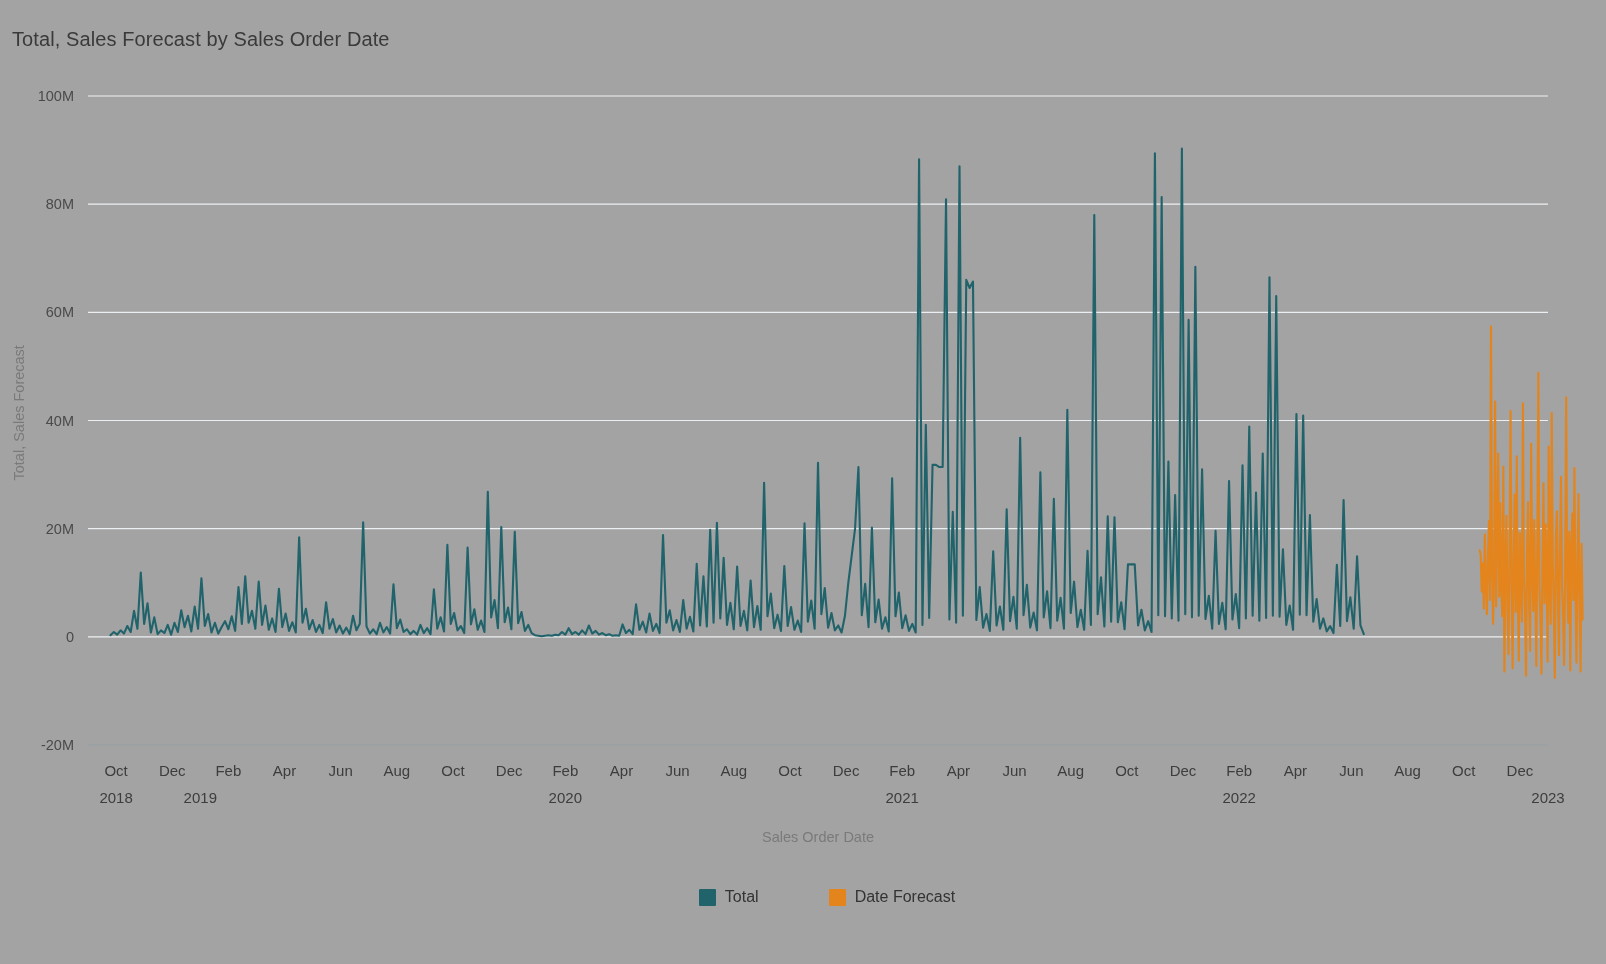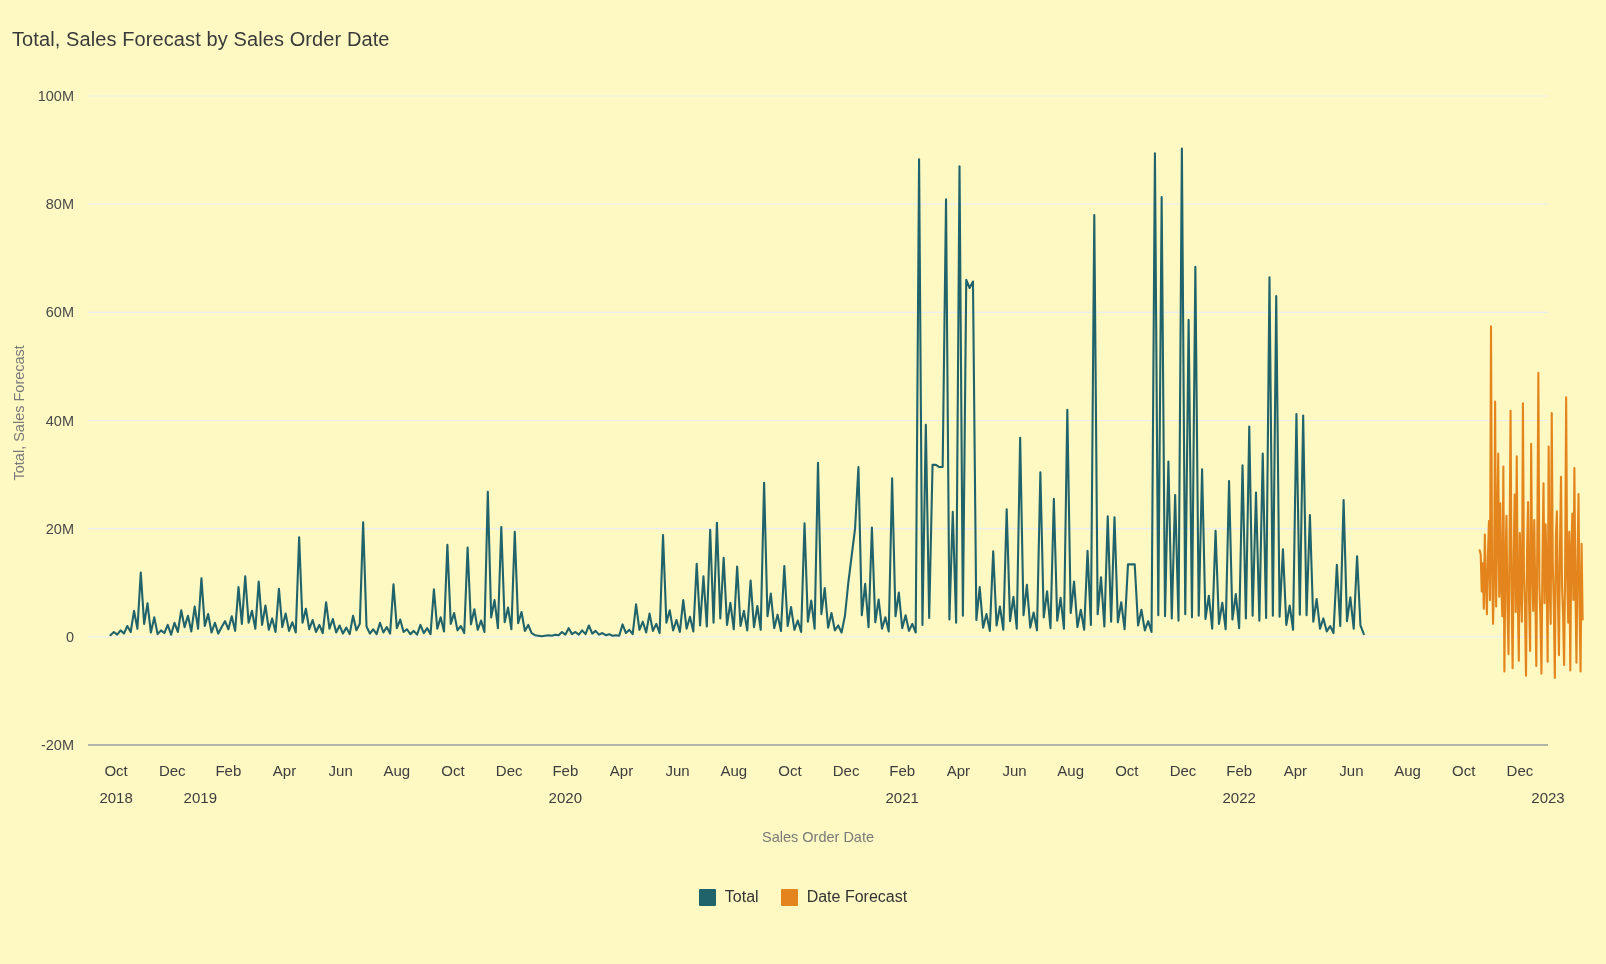--- a/index.html
+++ b/index.html
@@ -11,21 +11,21 @@
     width: 1606px;
     height: 964px;
     font-family: "Liberation Sans", sans-serif;
     color: #333333;
     overflow: hidden;
   }
   #chart-root {
     position: relative;
     width: 1606px;
     height: 964px;
-    background: #fef9c3;
+    background: #a3a3a3;
   }
   #chart-title {
     position: absolute;
     left: 12px;
     top: 28px;
     font-size: 20px;
     font-weight: 400;
     color: #3a3a3a;
     letter-spacing: 0.1px;
     white-space: nowrap;
@@ -73,20 +73,21 @@
     top: 888px;
     display: flex;
     justify-content: center;
     align-items: center;
     gap: 22px;
   }
   .legend-item {
     display: flex;
     align-items: center;
     gap: 9px;
+    margin-left: 48px;
   }
   .legend-swatch {
     width: 17px;
     height: 17px;
     border-radius: 1px;
     display: inline-block;
   }
   .legend-label {
     font-size: 16px;
     color: #333333;

